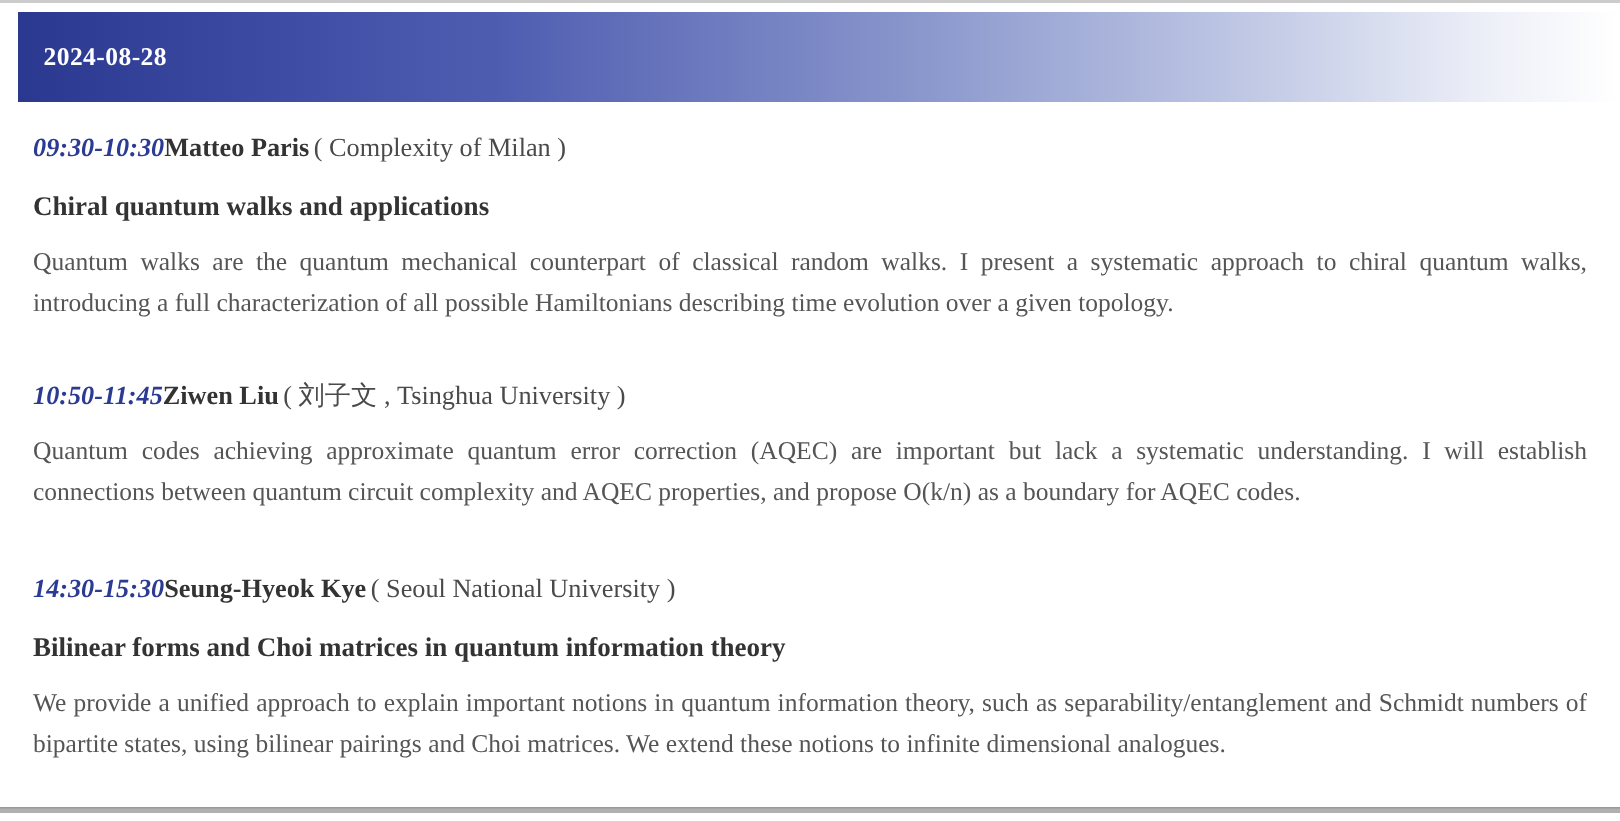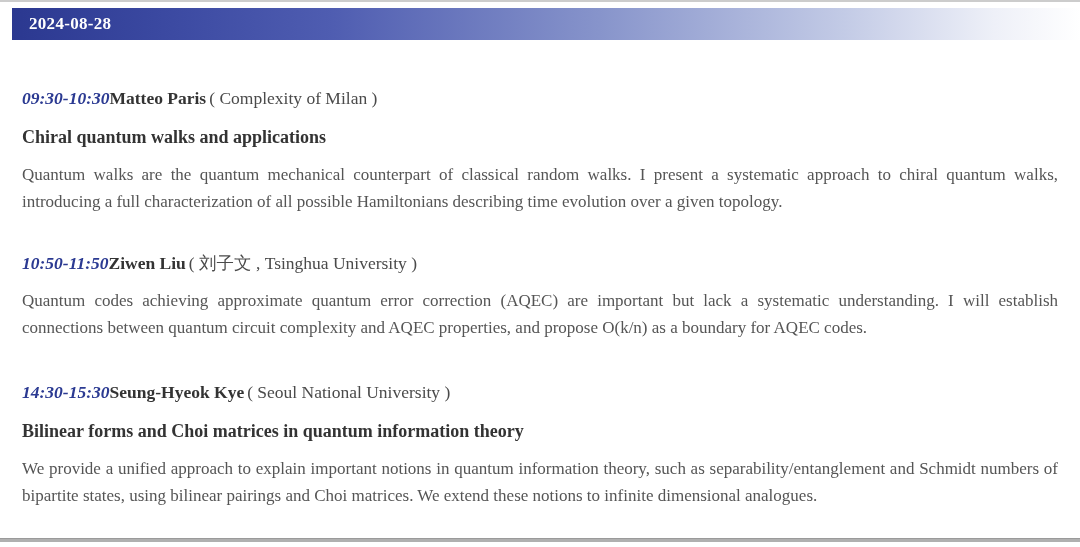--- a/index.html
+++ b/index.html
@@ -16,21 +16,21 @@
     top: 0; left: 0;
     width: 1080px;
     height: 2px;
     background: #cccccc;
   }
   .date-bar {
     position: absolute;
     top: 8px;
     left: 12px;
     right: 0;
-    height: 32px;
+    height: 60px;
     background: linear-gradient(to right,
       #2b3890 0%, #3c4aa2 15%, #4f5db1 30%,
       #8794cb 55%, #c3cbe6 78%, #eef0f8 92%, #ffffff 100%);
     display: flex;
     align-items: center;
     padding-left: 17px;
   }
   .date-bar .date-text {
     color: #ffffff;
     font-weight: bold;
@@ -100,21 +100,21 @@
   <div class="session">
     <div class="session-header">
       <span class="session-time">09:30-10:30</span><span class="session-speaker">Matteo Paris</span><span class="session-affiliation">( Complexity of Milan )</span>
     </div>
     <div class="session-title">Chiral quantum walks and applications</div>
     <div class="session-abstract">Quantum walks are the quantum mechanical counterpart of classical random walks. I present a systematic approach to chiral quantum walks, introducing a full characterization of all possible Hamiltonians describing time evolution over a given topology.</div>
   </div>
 
   <div class="session" style="margin-top:37px;">
     <div class="session-header">
-      <span class="session-time">10:50-11:50</span><span class="session-speaker">Ziwen Liu</span><span class="session-affiliation">( 刘子文 , Tsinghua University )</span>
+      <span class="session-time">10:50-11:45</span><span class="session-speaker">Ziwen Liu</span><span class="session-affiliation">( 刘子文 , Tsinghua University )</span>
     </div>
     <div class="session-abstract">Quantum codes achieving approximate quantum error correction (AQEC) are important but lack a systematic understanding. I will establish connections between quantum circuit complexity and AQEC properties, and propose O(k/n) as a boundary for AQEC codes.</div>
   </div>
 
   <div class="session" style="margin-top:40px;">
     <div class="session-header">
       <span class="session-time">14:30-15:30</span><span class="session-speaker">Seung-Hyeok Kye</span><span class="session-affiliation">( Seoul National University )</span>
     </div>
     <div class="session-title">Bilinear forms and Choi matrices in quantum information theory</div>
     <div class="session-abstract">We provide a unified approach to explain important notions in quantum information theory, such as separability/entanglement and Schmidt numbers of bipartite states, using bilinear pairings and Choi matrices. We extend these notions to infinite dimensional analogues.</div>

